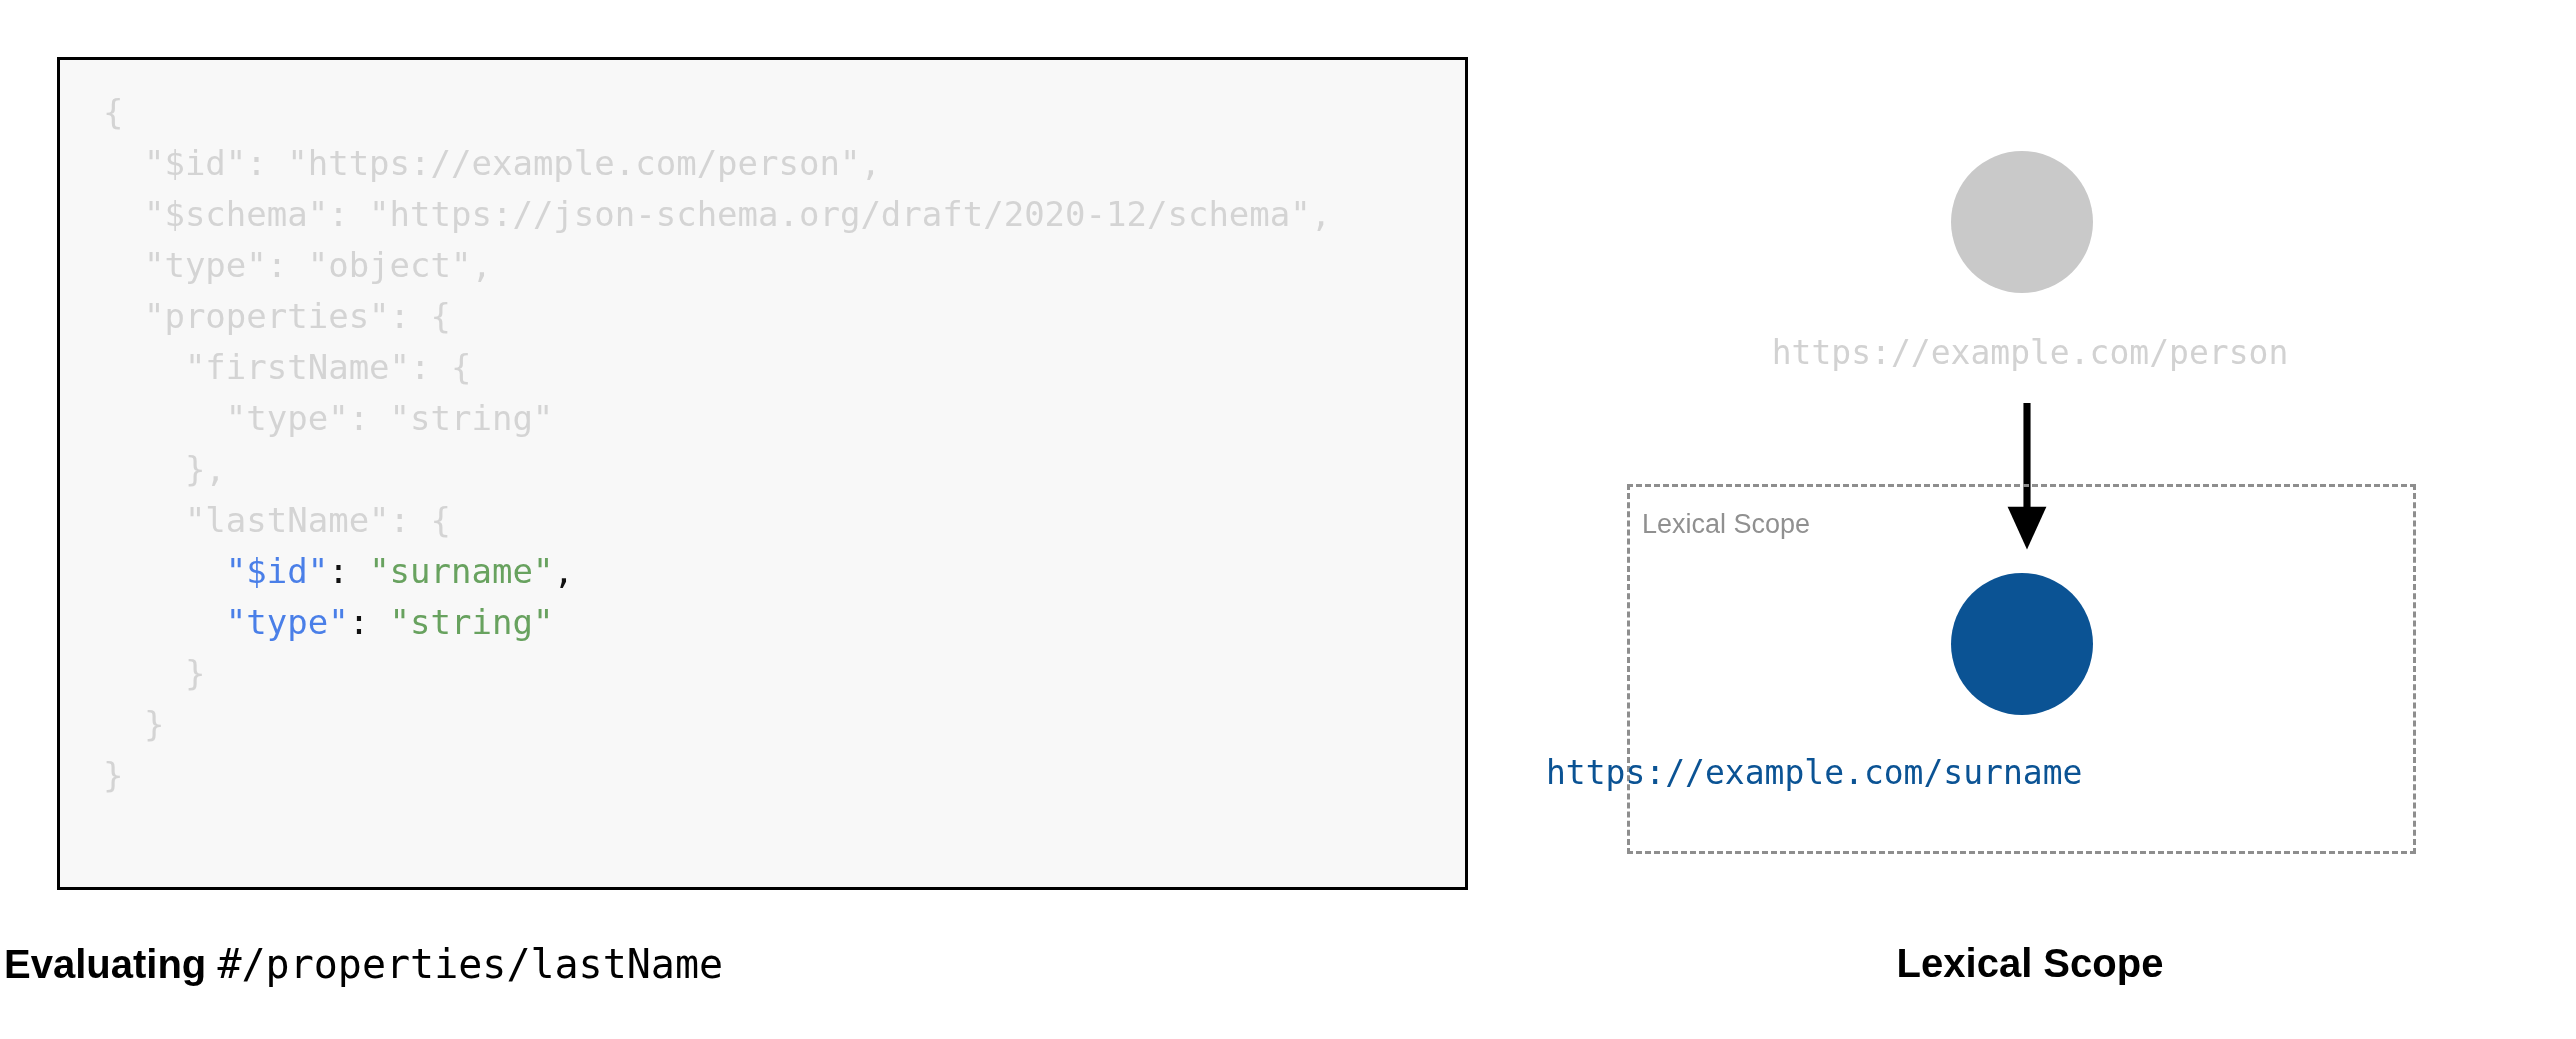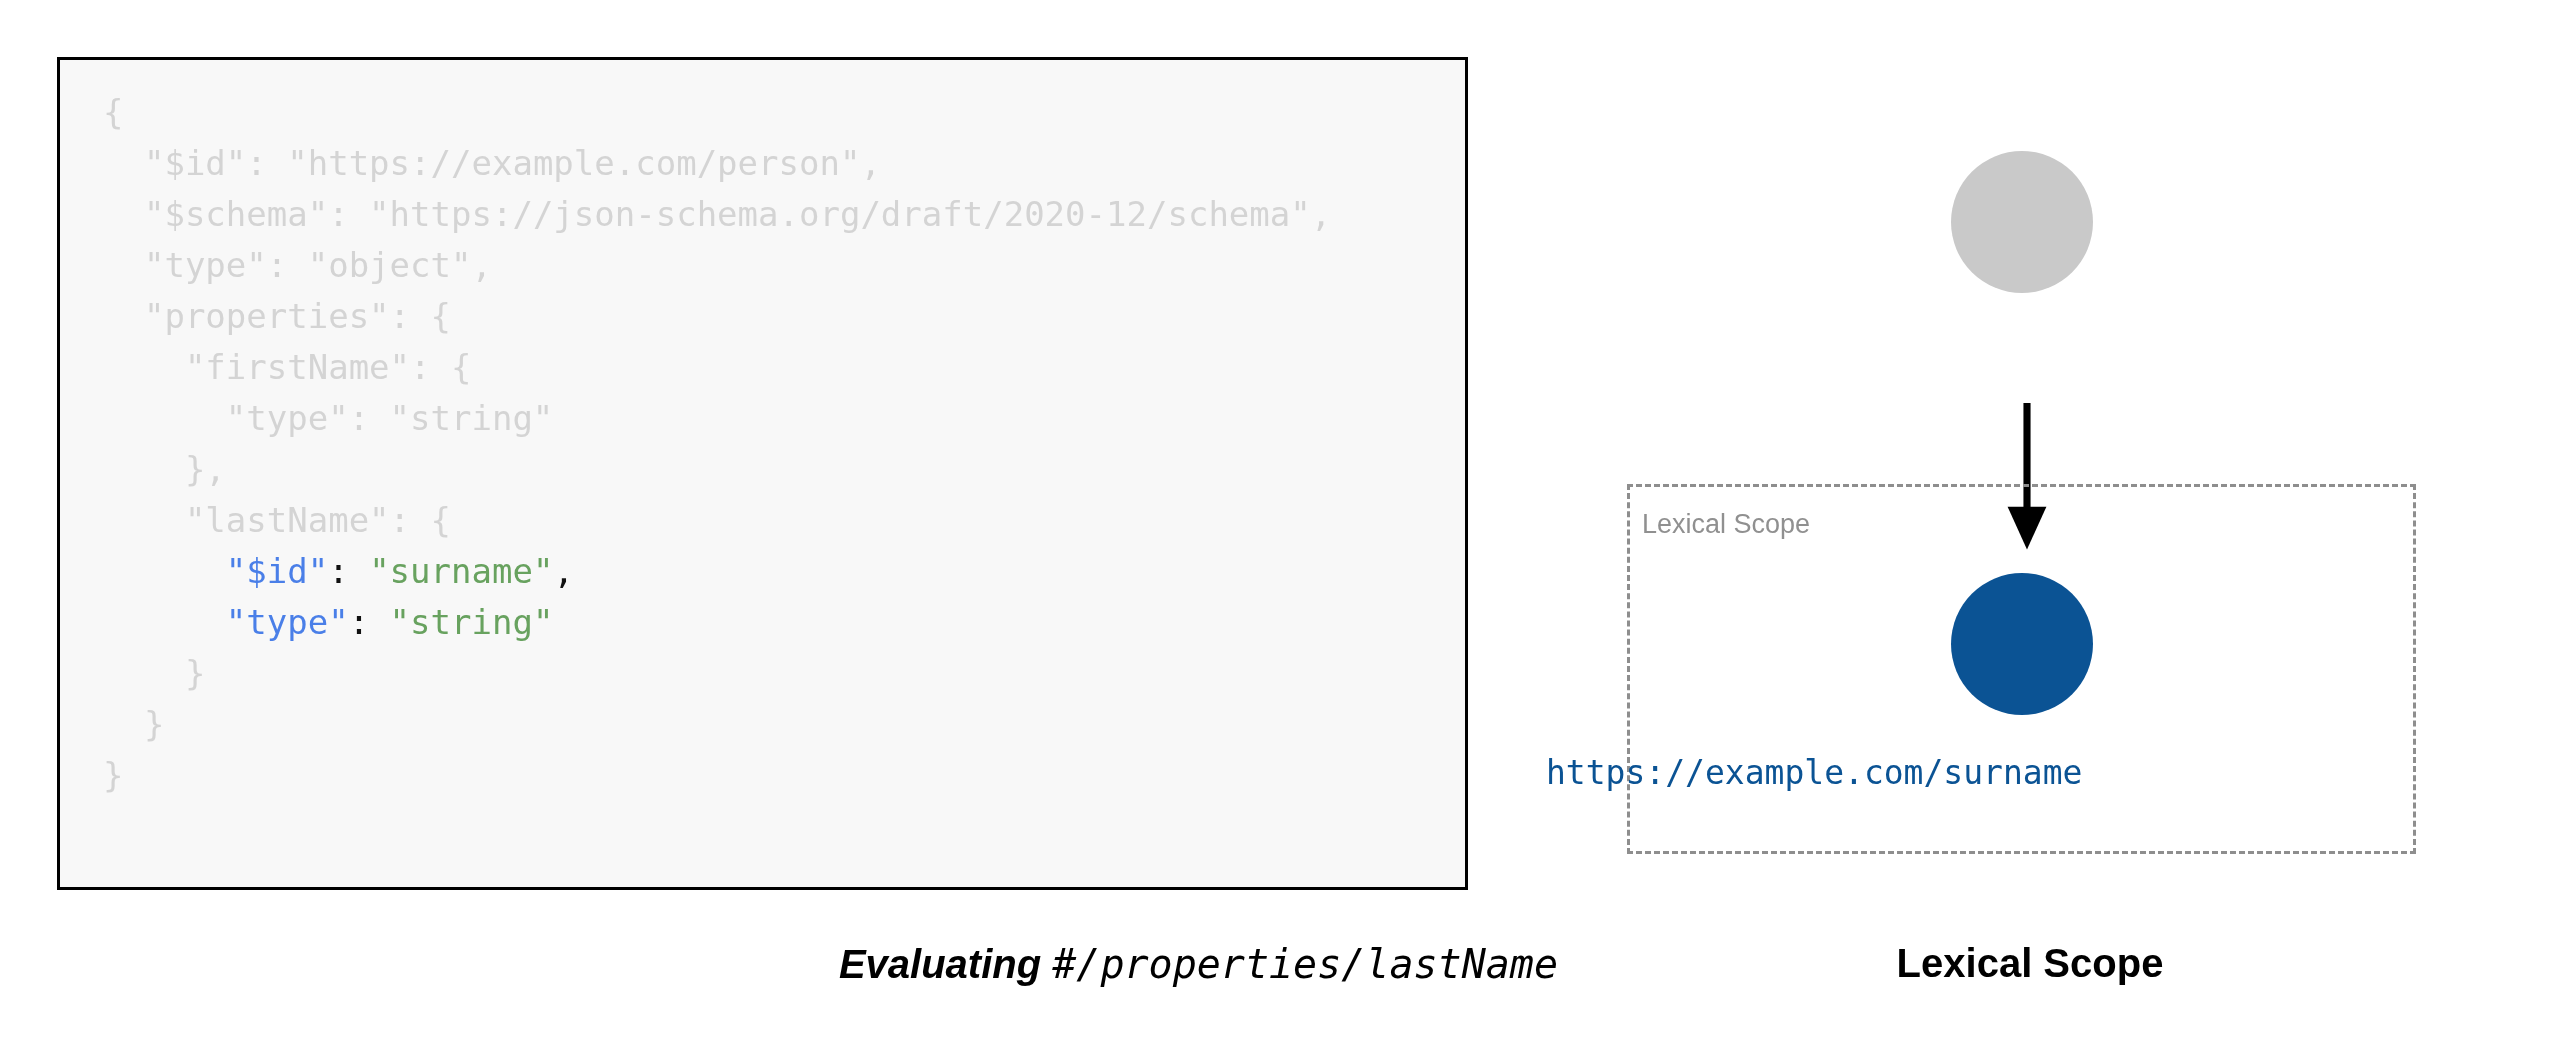--- a/index.html
+++ b/index.html
@@ -51,26 +51,25 @@
     height: 51px;
     line-height: 51px;
   }
   .dim      { color: #d4d4d4; }
   .hl-key   { color: #4a7fe8; }
   .hl-val   { color: #68a25f; }
   .hl-punct { color: #111111; }
 
   #left-caption {
     position: absolute;
-    left: 12px;
+    left: 4px;
     top: 941px;
     width: 1546px;
-    text-align: right;
-    white-space: nowrap;
-    font-style: italic;
+    text-align: left;
+    white-space: nowrap;
   }
   .cap-bold {
     font-family: "Liberation Sans", sans-serif;
     font-weight: bold;
     font-size: 40px;
     color: #000000;
   }
   .cap-mono {
     font-family: "DejaVu Sans Mono", "Liberation Mono", monospace;
     font-size: 40px;
@@ -184,20 +183,21 @@
   <div id="left-caption">
     <span class="cap-bold">Evaluating</span><span class="cap-bold"> </span><span class="cap-mono">#/properties/lastName</span>
   </div>
 
 </div>
 
 <div id="right-panel">
 
   <div id="node-person-circle"></div>
 
+  <div id="node-person-label">https://example.com/person</div>
 
   <svg id="arrow-svg" viewBox="0 0 160 230" xmlns="http://www.w3.org/2000/svg">
     <line x1="80" y1="0" x2="80" y2="172" stroke="#000000" stroke-width="11"></line>
     <polygon points="50,160 110,160 80,226" fill="#000000"></polygon>
   </svg>
 
   <div id="lexical-scope-box"></div>
 
   <div id="lexical-scope-inner-label">Lexical Scope</div>
 

